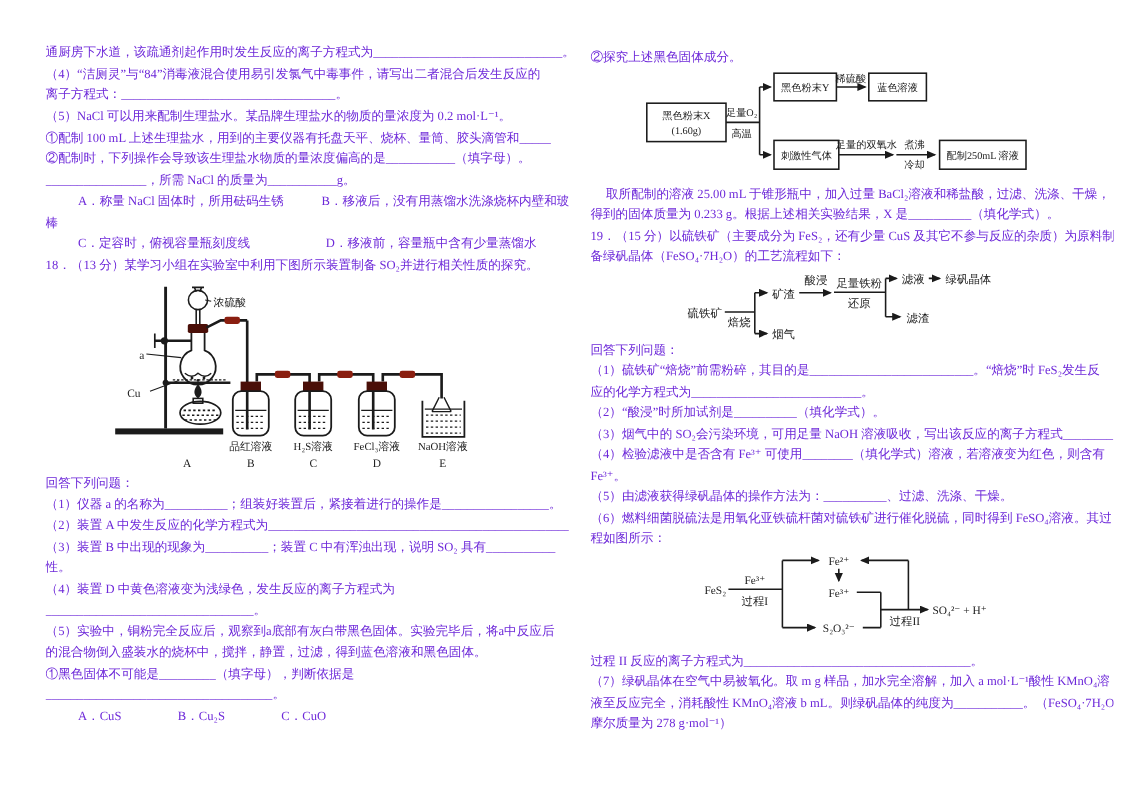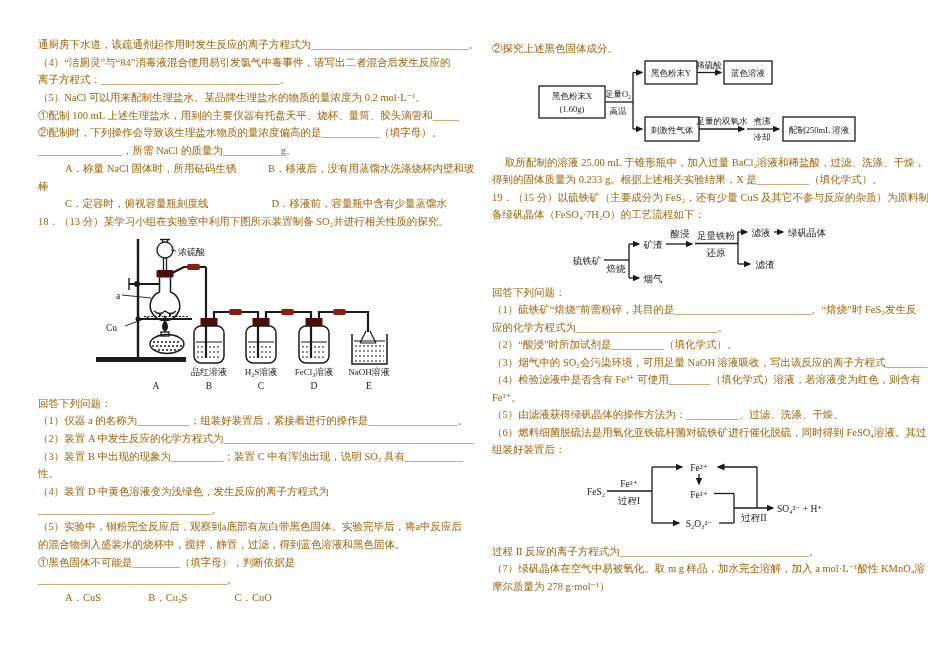--- a/index.html
+++ b/index.html
@@ -1,17 +1,17 @@
 <!DOCTYPE html>
 <html><head>
 <meta charset="utf-8">
 <style>
   html,body{margin:0;padding:0;background:#e8e8e8;}
   .page{position:relative;width:950px;height:671px;background:#ffffff;overflow:hidden;
-        font-family:"Liberation Serif","DejaVu Serif",serif;color:#a16207;}
+        font-family:"Liberation Serif","DejaVu Serif",serif;color:#6d28d9;}
   .col{position:absolute;font-size:10.5px;letter-spacing:0;}
   .col-left{left:38px;top:36px;width:436px;}
   .col-right{left:492px;top:40px;width:436px;}
   .ln{line-height:17.7px;height:17.7px;white-space:nowrap;overflow:hidden;}
   .col-right .ln{line-height:17.5px;height:17.5px;}
   .ind-a{padding-left:27px;}
   .ind-p{padding-left:13px;}
   .opts{display:flex;gap:47px;padding-left:27px;text-align:center;}
   .fig{position:relative;}
   svg{display:block;}
@@ -248,21 +248,21 @@
 
     <div class="ln">回答下列问题：</div>
     <div class="ln">（1）硫铁矿“焙烧”前需粉碎，其目的是__________________________。“焙烧”时 FeS₂发生反</div>
     <div class="ln">应的化学方程式为___________________________。</div>
     <div class="ln">（2）“酸浸”时所加试剂是__________（填化学式）。</div>
     <div class="ln">（3）烟气中的 SO₂会污染环境，可用足量 NaOH 溶液吸收，写出该反应的离子方程式________。</div>
     <div class="ln">（4）检验滤液中是否含有 Fe³⁺ 可使用________（填化学式）溶液，若溶液变为红色，则含有</div>
     <div class="ln">Fe³⁺。</div>
     <div class="ln">（5）由滤液获得绿矾晶体的操作方法为：__________、过滤、洗涤、干燥。</div>
     <div class="ln">（6）燃料细菌脱硫法是用氧化亚铁硫杆菌对硫铁矿进行催化脱硫，同时得到 FeSO₄溶液。其过</div>
-    <div class="ln">组装好装置后：</div>
+    <div class="ln">程如图所示：</div>
 
     <div class="fig">
       <svg width="436" height="84" viewBox="0 0 436 84">
         <defs>
           <marker id="ah3" markerWidth="7" markerHeight="6" refX="5" refY="2.6" orient="auto">
             <path d="M0,0 L6,2.6 L0,5.2 z" fill="#1b1b1b"></path>
           </marker>
         </defs>
         <g class="k" stroke-width="1.3">
           <line x1="115" y1="32" x2="160" y2="32"></line>
@@ -283,16 +283,17 @@
         <text x="207" y="11.5" class="t95 mid">Fe²⁺</text>
         <text x="207" y="38.5" class="t95 mid">Fe³⁺</text>
         <text x="207" y="68" class="t95 mid">S₂O₃²⁻</text>
         <text x="262" y="61.5" class="t95 mid">过程II</text>
         <text x="285" y="52.5" class="t95">SO₄²⁻ + H⁺</text>
       </svg>
     </div>
 
     <div class="ln">过程 II 反应的离子方程式为____________________________________。</div>
     <div class="ln">（7）绿矾晶体在空气中易被氧化。取 m g 样品，加水完全溶解，加入 a  mol·L⁻¹酸性 KMnO₄溶</div>
+    <div class="ln">液至反应完全，消耗酸性 KMnO₄溶液 b mL。则绿矾晶体的纯度为___________。（FeSO₄·7H₂O</div>
     <div class="ln">摩尔质量为 278 g·mol⁻¹）</div>
   </div>
 
 </div>
 
 </body></html>

